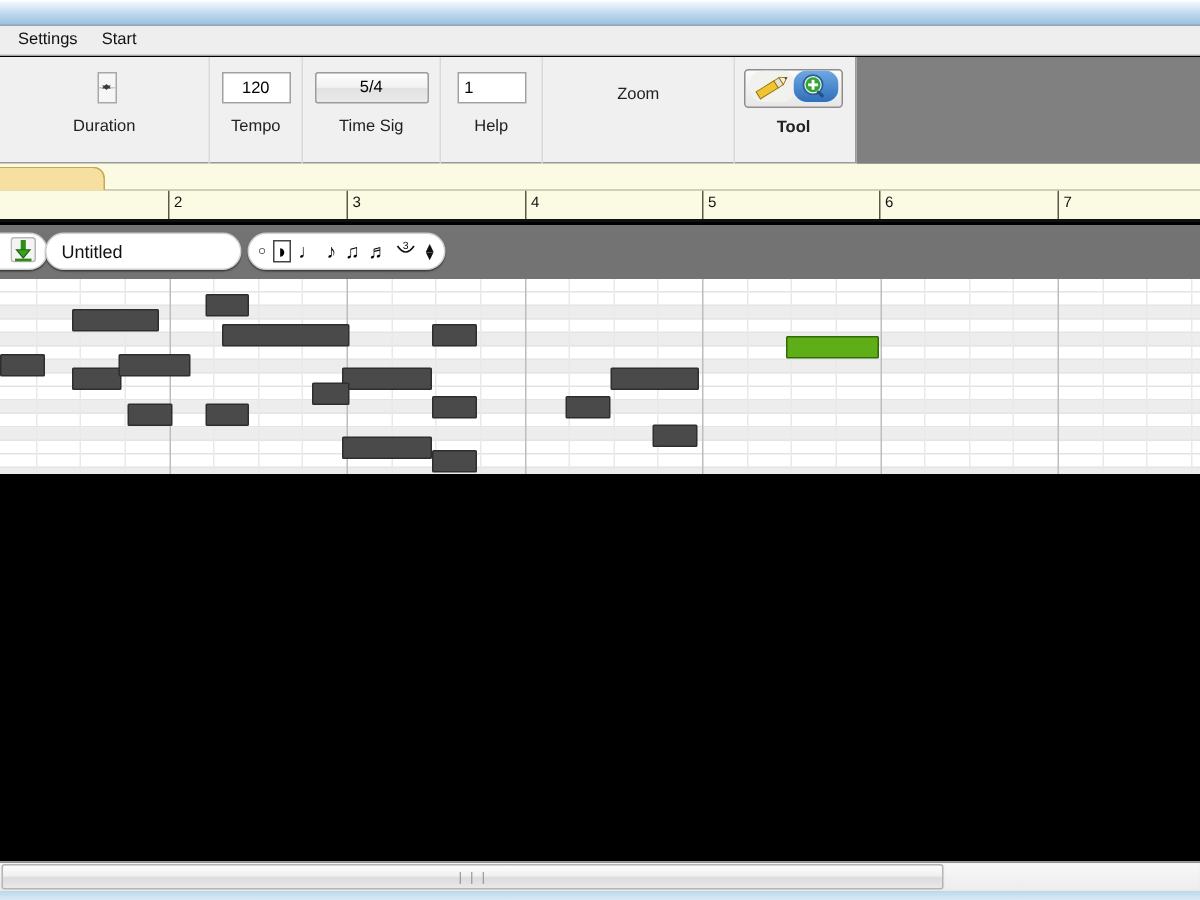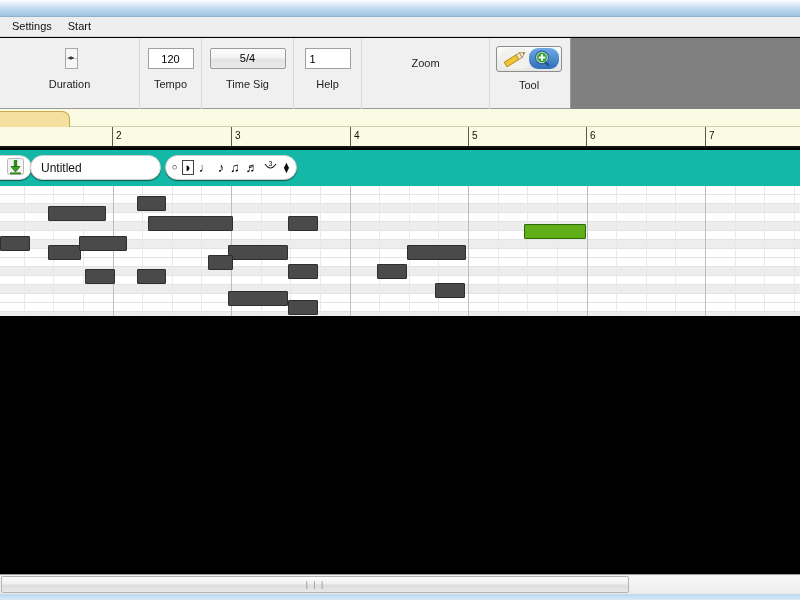--- a/index.html
+++ b/index.html
@@ -101,21 +101,21 @@
   }
   .measure{
     position:absolute; top:0; height:19px;
     border-left:1px solid #5a5a4a;
     font-size:10px; color:#111; padding-left:3px; line-height:18px;
   }
 
   
   #track-header{
     position:absolute; left:0; top:150px; width:800px; height:36px;
-    background:#14b8a6;
+    background:#737373;
   }
   .th-pill{
     position:absolute; top:5px; height:25px;
     border-radius:13px; background:#ffffff;
     border:1px solid #cfcfcf;
     display:flex; align-items:center;
     box-shadow:0 1px 1px rgba(0,0,0,.5);
   }
   #collapse-btn{ left:-12px; width:44px; justify-content:flex-end; padding-right:7px; }
   #name-pill{ left:30px; width:131px; padding:0 10px; }
@@ -233,21 +233,21 @@
     <div class="tb-row">
       <input class="txtfield" style="width: 46px;" value="1">
     </div>
     <div class="tb-label">Help</div>
   </div>
 
   <div class="tb-group sep" style="width:128px;">
     <div class="tb-label">Zoom</div>
   </div>
 
-  <div class="tb-group" style="width:78px;padding-top:8px;">
+  <div class="tb-group" style="width:78px;padding-top:8px;font-weight:bold;">
     <div id="tool-btn">
       <div class="icons">
 
         <span>
           <svg width="30" height="21" viewBox="0 0 30 21">
             <rect x="0" y="0" width="30" height="21" rx="9" fill="#f1f1ee"></rect>
             <g transform="rotate(-32 15 11)">
               <rect x="4" y="8" width="14" height="5.5" fill="#f0c531" stroke="#9a7711" stroke-width="0.7"></rect>
               <rect x="18" y="8" width="4" height="5.5" fill="#e9e2cf" stroke="#9a7711" stroke-width="0.6"></rect>
               <polygon points="22,8 26.5,10.75 22,13.5" fill="#f6eedd" stroke="#8d7412" stroke-width="0.6"></polygon>

